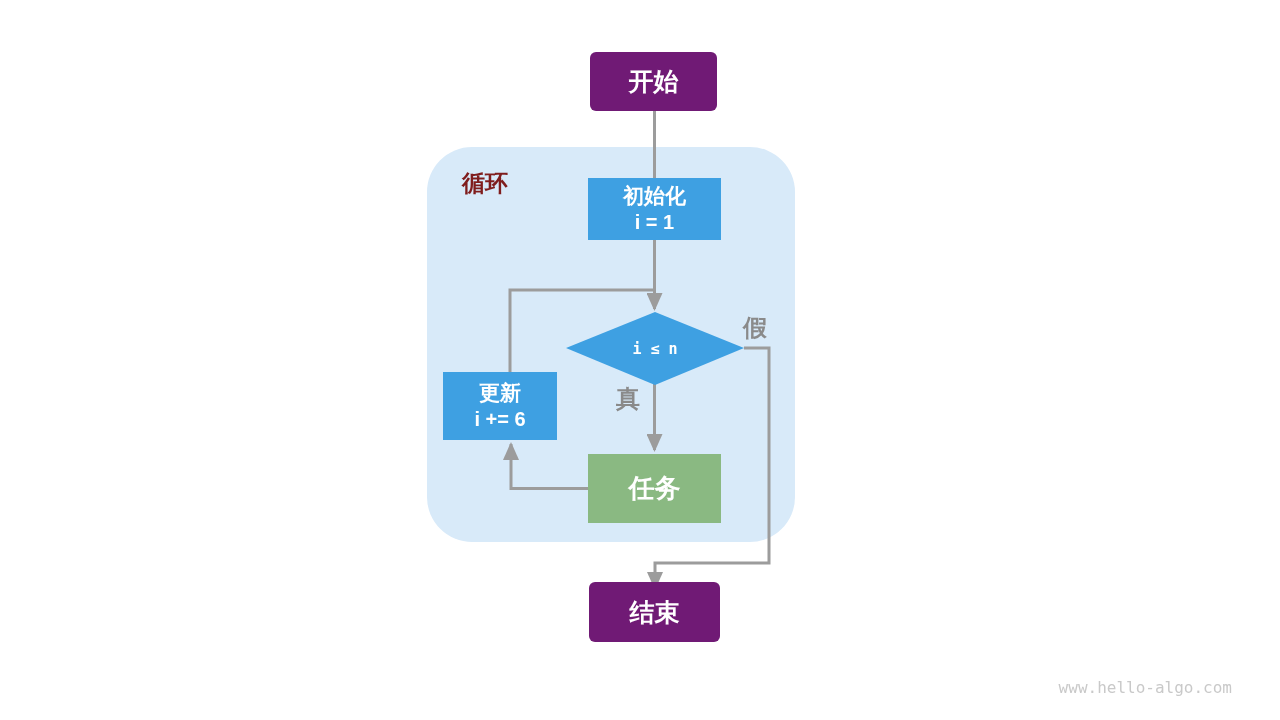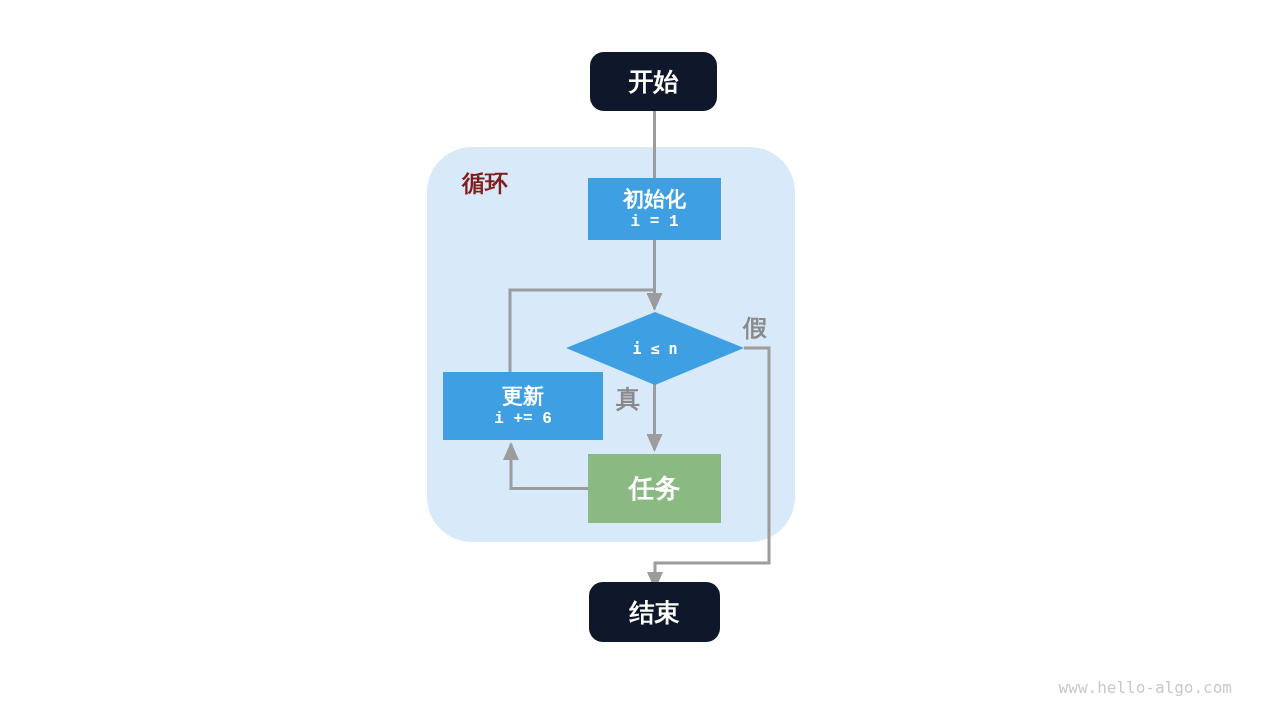--- a/index.html
+++ b/index.html
@@ -49,46 +49,46 @@
     position: absolute;
     display: flex;
     flex-direction: column;
     align-items: center;
     justify-content: center;
     color: #ffffff;
     z-index: 2;
     box-sizing: border-box;
   }
   .terminal {
-    background: #0f172a;
-    border-radius: 14px;
+    background: #701a75;
+    border-radius: 6px;
     font-size: 25px;
     font-weight: 700;
   }
   .process-blue { background: #3ea0e2; }
   .process-green {
     background: #8ab982;
     font-size: 26px;
     font-weight: 700;
   }
   .node .title-line {
     font-size: 21px;
     font-weight: 700;
     line-height: 1.25;
   }
   .node .code-line {
-    font-family: Liberation Mono, monospace;
-    font-size: 16px;
+    font-family: Liberation Sans, sans-serif;
+    font-size: 20px;
     font-weight: 700;
     line-height: 1.25;
   }
   #node-start  { left: 590px; top: 52px;  width: 127px; height: 59px; }
   #node-end    { left: 589px; top: 582px; width: 131px; height: 60px; }
   #node-init   { left: 588px; top: 178px; width: 133px; height: 62px; }
-  #node-update { left: 443px; top: 372px; width: 160px; height: 68px; }
+  #node-update { left: 443px; top: 372px; width: 114px; height: 68px; }
   #node-task   { left: 588px; top: 454px; width: 133px; height: 69px; }
   
   #condition-text {
     position: absolute;
     left: 566px;
     top: 313px;
     width: 178px;
     height: 71px;
     display: flex;
     align-items: center;

